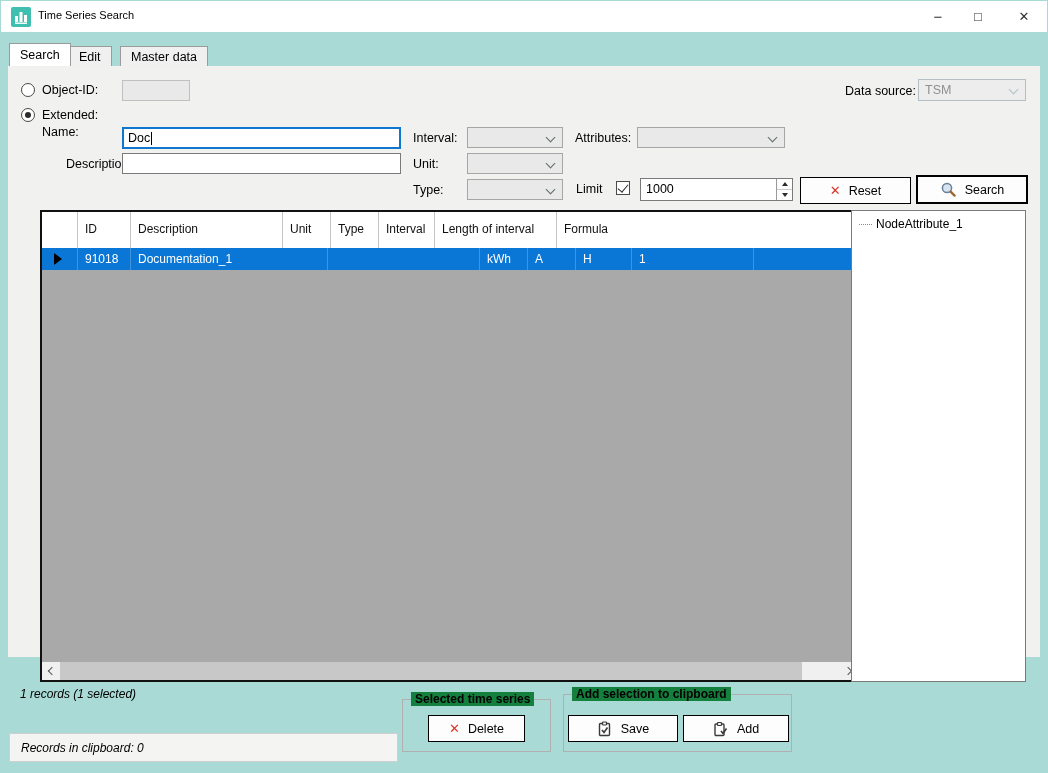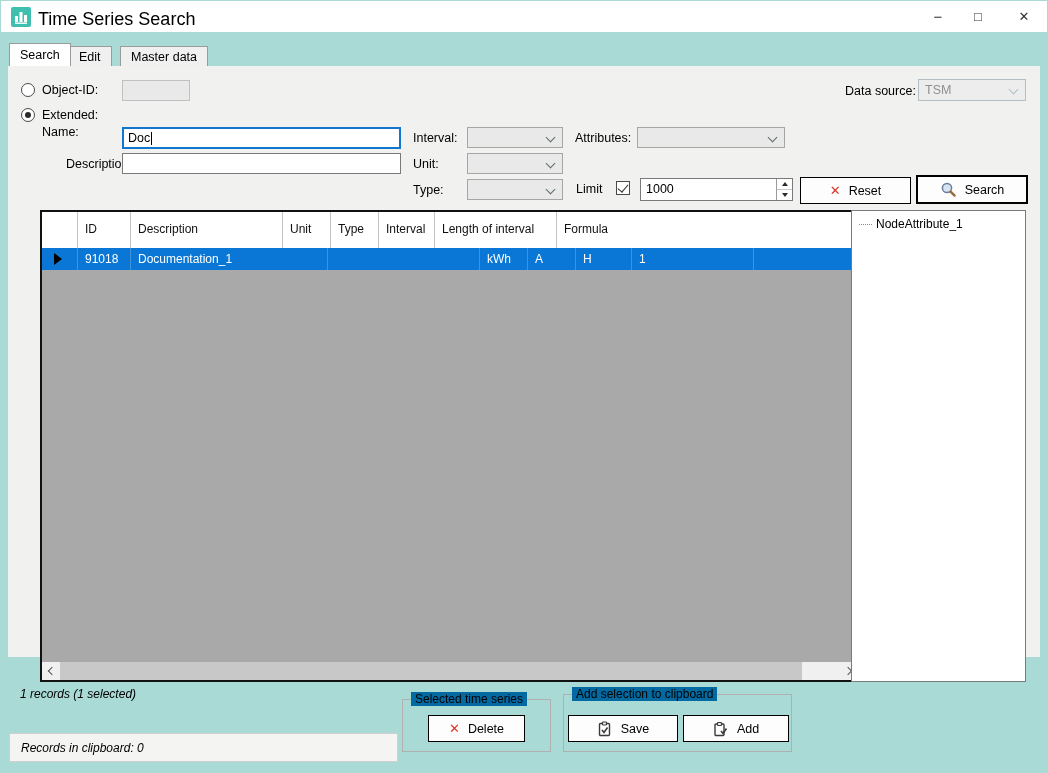--- a/index.html
+++ b/index.html
@@ -3,21 +3,21 @@
 <meta charset="utf-8">
 <style>
   * { margin:0; padding:0; box-sizing:border-box; }
   html,body { width:1048px; height:773px; font-family:"Liberation Sans","DejaVu Sans",sans-serif; background:#e8e8e8; }
   .window { position:relative; width:1048px; height:773px; background:#a9dad5; outline:1px solid #8f8f8f; overflow:hidden; }
 
   
   .titlebar { position:absolute; left:1px; top:1px; width:1046px; height:31px; background:#ffffff; }
   .app-icon { position:absolute; left:10px; top:6px; width:20px; height:20px; background:#3fbfb0; border-radius:2px; }
   .app-icon svg { position:absolute; left:0; top:0; }
-  .win-title { position:absolute; left:37px; top:8px; font-size:18px; color:#000; white-space:nowrap; }
+  .win-title { position:absolute; left:37px; top:8px; font-size:11px; color:#000; white-space:nowrap; }
   .win-ctl { position:absolute; top:0; width:40px; height:31px; display:flex; align-items:center; justify-content:center; color:#333; }
   .ctl-min { left:917px; font-size:15px; }
   .ctl-max { left:957px; font-size:13px; }
   .ctl-close { left:1003px; font-size:13px; }
 
   
   .tabstrip { position:absolute; left:1px; top:32px; width:1046px; height:34px; background:#a9dad5; }
   .tab { position:absolute; font-size:12.5px; color:#000; display:flex; align-items:center; padding:0 10px; border:1px solid #9b9b9b; border-bottom:none; }
   .tab.active { left:8px; top:11px; height:23px; background:#ffffff; z-index:2; }
   .tab.inactive { top:14px; height:20px; background:#f0f0f0; }
@@ -84,21 +84,21 @@
 
   
   .tree { position:absolute; left:851px; top:210px; width:175px; height:472px; background:#fff; border:1px solid #7a7a7a; font-size:12px; }
   .tree-item { position:absolute; left:7px; top:6px; display:flex; align-items:center; }
   .tree-dash { width:13px; border-top:1px dotted #8a8a8a; margin-right:4px; }
 
   
   .status-txt { position:absolute; font-size:12px; font-style:italic; color:#000; white-space:nowrap; }
   .bl-panel { position:absolute; left:9px; top:733px; width:389px; height:29px; border:1px solid #cfcfcf; background:#f4f4f3; }
   .gbox { position:absolute; border:1px solid #b0b0b0; }
-  .gbox .gtitle { position:absolute; top:-8px; left:8px; background:#0369a1; padding:0 4px; font-size:12px; color:#000; white-space:nowrap; }
+  .gbox .gtitle { position:absolute; top:-8px; left:8px; background:#15803d; padding:0 4px; font-size:12px; color:#000; white-space:nowrap;font-weight:bold; }
   .ico-svg { flex:0 0 auto; display:block; }
 </style>
 </head>
 <body>
 
 <div class="window">
 
   <div class="titlebar">
     <span class="app-icon">
       <svg width="20" height="20" viewBox="0 0 20 20">

